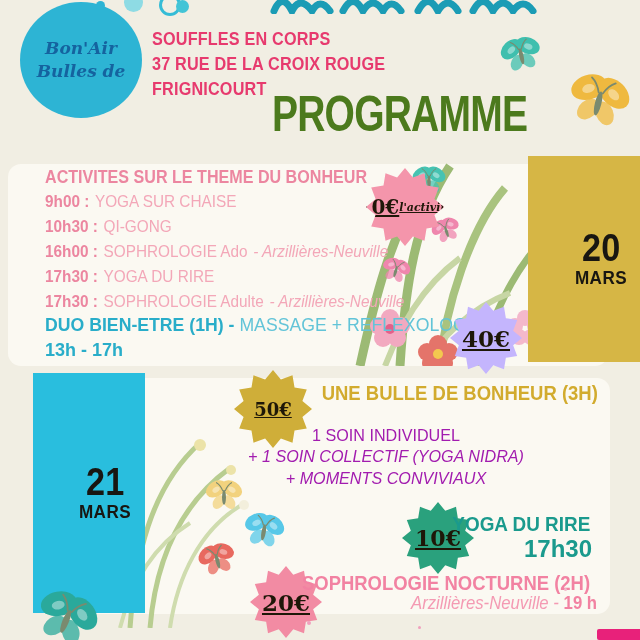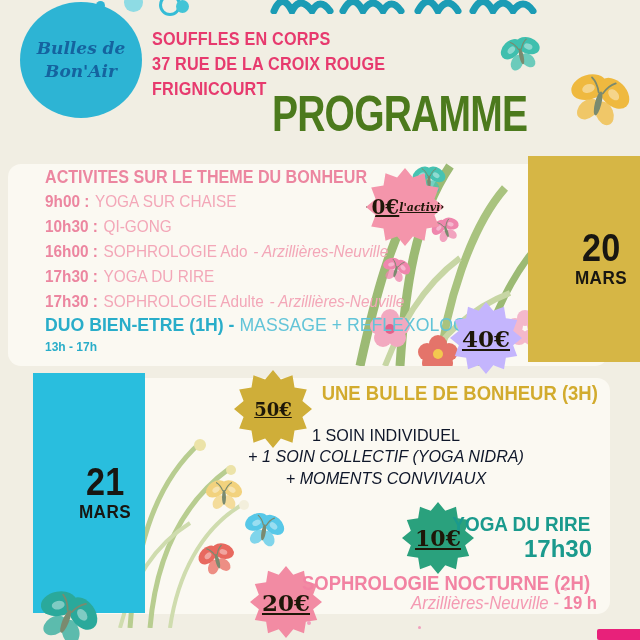--- a/index.html
+++ b/index.html
@@ -34,28 +34,28 @@
              transform:scaleX(.92);transform-origin:left top;}
   .sched{position:absolute;left:45px;top:192px;transform:scaleX(.93);transform-origin:left top;}
   .sched-row{display:flex;gap:6px;height:25px;font-size:16.5px;align-items:baseline;white-space:nowrap;}
   .sched-row .t{color:#ec86a0;font-weight:700;}
   .sched-row .a{color:#f3a7b8;}
   .sched-row .l{color:#f3a7b8;font-style:italic;}
   .duo-line{position:absolute;left:45px;top:314px;white-space:nowrap;font-size:19px;
             transform:scaleX(.93);transform-origin:left top;}
   .duo-line .b{color:#29adc9;font-weight:700;}
   .duo-line .r{color:#62c4d8;}
-  .duo-hours{position:absolute;left:45px;top:340px;color:#29adc9;font-weight:700;font-size:12px;}
+  .duo-hours{position:absolute;left:45px;top:340px;color:#29adc9;font-weight:700;font-size:18px;}
 
   
   .gold-t{color:#d2ab2e;}
   .bulle-title{position:absolute;right:42px;top:381px;font-weight:700;font-size:21px;white-space:nowrap;
                transform:scaleX(.88);transform-origin:right top;}
   .bulle-hours{position:absolute;right:42px;top:405px;font-weight:700;font-size:20px;}
-  .bulle-block{position:absolute;left:240px;top:426px;width:292px;text-align:center;color:#0f172a;}
+  .bulle-block{position:absolute;left:240px;top:426px;width:292px;text-align:center;color:#a21caf;}
   .bulle-l1{font-size:17px;line-height:20px;transform:scaleX(.95);}
   .bulle-l2{font-size:9.5px;font-style:italic;line-height:13px;}
   .bulle-l3,.bulle-l4{font-size:17px;font-style:italic;line-height:22px;transform:scaleX(.95);}
   .yoga-title{position:absolute;right:50px;top:512px;color:#1a9a8d;font-weight:700;font-size:21px;
               transform:scaleX(.9);transform-origin:right top;white-space:nowrap;}
   .yoga-time{position:absolute;right:48px;top:535px;color:#1a9a8d;font-weight:700;font-size:24px;}
   .sophro-title{position:absolute;right:50px;top:571px;color:#f282a2;font-weight:700;font-size:20.5px;
                 transform:scaleX(.9);transform-origin:right top;white-space:nowrap;}
   .sophro-line{position:absolute;right:43px;top:593px;font-size:18px;white-space:nowrap;
                transform:scaleX(.93);transform-origin:right top;}
@@ -96,22 +96,22 @@
         <ellipse cx="62" cy="66" rx="17" ry="12" transform="rotate(55 62 66)" fill="currentColor" opacity="0.75"></ellipse>
         <ellipse cx="32" cy="38" rx="9" ry="6" transform="rotate(-32 32 38)" fill="#ffffff" opacity="0.4"></ellipse>
         <ellipse cx="68" cy="38" rx="9" ry="6" transform="rotate(32 68 38)" fill="#ffffff" opacity="0.4"></ellipse>
         <ellipse cx="50" cy="55" rx="4.5" ry="17" fill="#7a8a6f"></ellipse>
         <path d="M47 40 C 43 30 38 25 33 22 M53 40 C 57 30 62 25 67 22" stroke="#7a8a6f" stroke-width="2.5" fill="none" stroke-linecap="round"></path>
       </g>
     </defs>
   </svg>
 
   <div class="logo-circle">
+    <div>Bon'Air</div>
     <div>Bulles de</div>
-    <div>Bon'Air</div>
   </div>
 
   <span class="bubble" style="left:96px;top:1px;width:9px;height:9px;background:#2db4d4"></span>
   <span class="bubble" style="left:124px;top:-7px;width:19px;height:19px;background:#8edbe4"></span>
   <span class="bubble" style="left:159px;top:-6px;width:16px;height:16px;background:transparent;border:3px solid #35bcd6"></span>
   <span class="bubble" style="left:176px;top:0;width:13px;height:13px;background:#43c4d6"></span>
 
   <svg class="script-cut" width="275" height="14" viewBox="0 0 275 14">
     <path d="M6,11 Q14,-8 24,11 Q32,-5 44,11 Q52,-3 62,11 M75,11 Q85,-8 95,11 Q105,-5 115,11 Q123,-3 133,11 M150,11 Q160,-8 170,11 Q180,-5 190,11 M205,11 Q215,-8 225,11 Q235,-5 245,11 Q255,-3 265,11" stroke="#1b9cb5" stroke-width="7" fill="none" stroke-linecap="round"></path>
   </svg>

